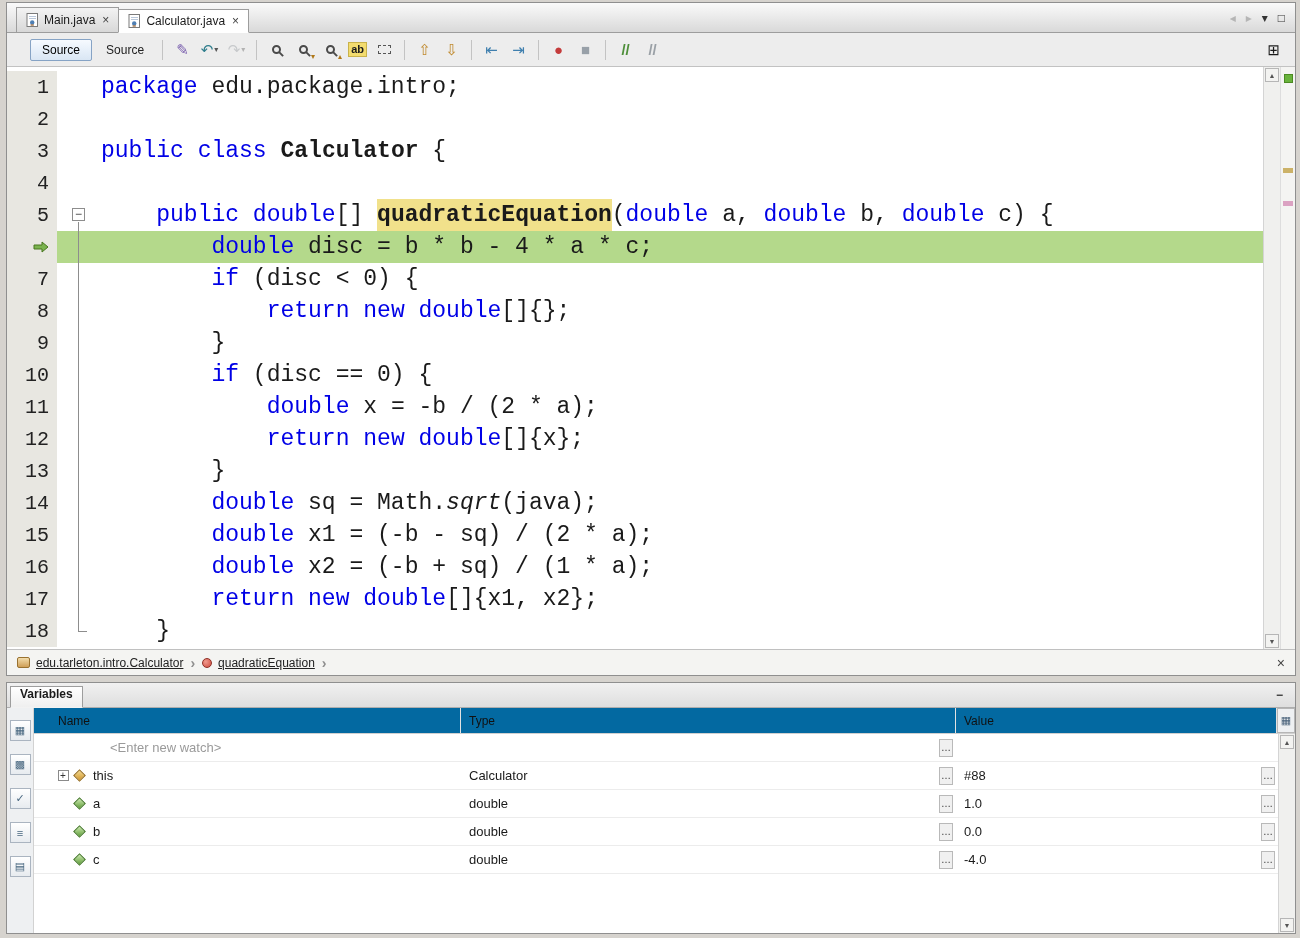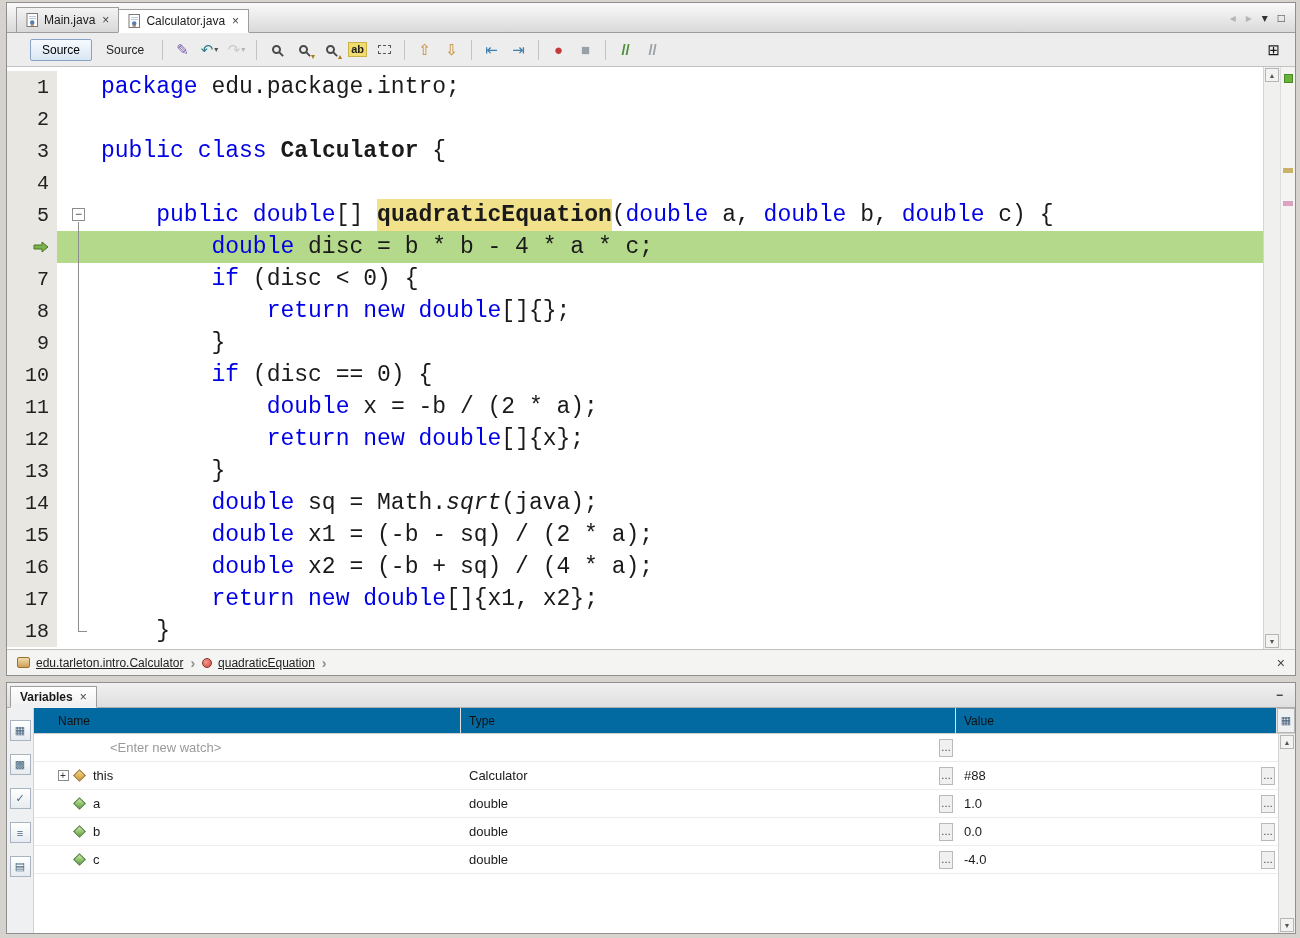--- a/index.html
+++ b/index.html
@@ -74,21 +74,21 @@
   .class-icon { width:13px; height:11px; background:linear-gradient(#f2dcab,#cf9f57); border:1px solid #99712f; border-radius:2px; display:inline-block; }
   .method-icon { width:10px; height:10px; border-radius:50%; background:radial-gradient(circle at 35% 35%,#f09a8e,#cf4a3d); border:1px solid #8f2f26; display:inline-block; }
   .bc-close { margin-left:auto; color:#444; font-size:14px; }
 
   
   .splitter { height:6px; background:#d6d3ce; }
 
   
   .vars { height:252px; border:1px solid #8f8f8f; background:#fff; display:flex; flex-direction:column; }
   .vars-tabstrip { height:25px; background:linear-gradient(#f1f1f1,#dedede); border-bottom:1px solid #aeaeae; display:flex; align-items:flex-end; padding-left:3px; }
-  .vars-tab { height:22px; margin-bottom:-1px; display:flex; align-items:center; gap:7px; padding:0 9px; background:linear-gradient(#ffffff,#efefef); border:1px solid #9d9d9d; border-bottom:1px solid #f2f2f2; font-weight:bold; font-size:12px; }
+  .vars-tab { height:22px; margin-bottom:-1px; display:flex; align-items:center; gap:7px; padding:0 9px; background:linear-gradient(#ffffff,#efefef); border:1px solid #9d9d9d; border-bottom:1px solid #f2f2f2; font-weight:bold; font-size:12px;flex-direction:column; }
   .vtab-close { font-weight:normal; color:#444; }
   .vars-min { margin-left:auto; margin-right:12px; margin-bottom:6px; color:#333; font-weight:bold; line-height:1; }
   .vars-body { flex:1; display:flex; min-height:0; }
   .vars-sidebar { width:27px; flex:none; background:#eef0f2; border-right:1px solid #d2d2d2; display:flex; flex-direction:column; align-items:center; padding-top:12px; gap:13px; }
   .vside-btn { width:21px; height:21px; border:1px solid #aab4c0; background:linear-gradient(#ffffff,#e7ebef); display:flex; align-items:center; justify-content:center; font-size:11px; color:#47667f; }
   .vars-table { flex:1; display:flex; flex-direction:column; min-width:0; }
   .vhead { display:grid; grid-template-columns:427px 495px 1fr 18px; height:26px; background:#0369a1; border-bottom:1px solid #d0d0d0; align-items:stretch; }
   .vhead-cell { display:flex; align-items:center; border-right:1px solid #e2e2e2; padding-left:8px; font-size:12px; color:#111; }
   .vhead-cell.first { padding-left:24px; }
   .vhead-corner { display:flex; align-items:center; justify-content:center; border:1px solid #b6b6b6; background:#eef0f2; font-size:11px; color:#48617a; }
@@ -302,21 +302,21 @@
             <div class="code-text"><span class="tk-p">        </span><span class="tk-k">double</span><span class="tk-p"> sq = Math.</span><span class="tk-i">sqrt</span><span class="tk-p">(java);</span></div>
           </div>
           <div class="code-row">
             <div class="gutter-cell">15</div>
             <div class="fold-cell fold-mid"></div>
             <div class="code-text"><span class="tk-p">        </span><span class="tk-k">double</span><span class="tk-p"> x1 = (-b - sq) / (2 * a);</span></div>
           </div>
           <div class="code-row">
             <div class="gutter-cell">16</div>
             <div class="fold-cell fold-mid"></div>
-            <div class="code-text"><span class="tk-p">        </span><span class="tk-k">double</span><span class="tk-p"> x2 = (-b + sq) / (4 * a);</span></div>
+            <div class="code-text"><span class="tk-p">        </span><span class="tk-k">double</span><span class="tk-p"> x2 = (-b + sq) / (1 * a);</span></div>
           </div>
           <div class="code-row">
             <div class="gutter-cell">17</div>
             <div class="fold-cell fold-mid"></div>
             <div class="code-text"><span class="tk-p">        </span><span class="tk-k">return</span><span class="tk-p"> </span><span class="tk-k">new</span><span class="tk-p"> </span><span class="tk-k">double</span><span class="tk-p">[]{x1, x2};</span></div>
           </div>
           <div class="code-row">
             <div class="gutter-cell">18</div>
             <div class="fold-cell fold-end"></div>
             <div class="code-text"><span class="tk-p">    }</span></div>

